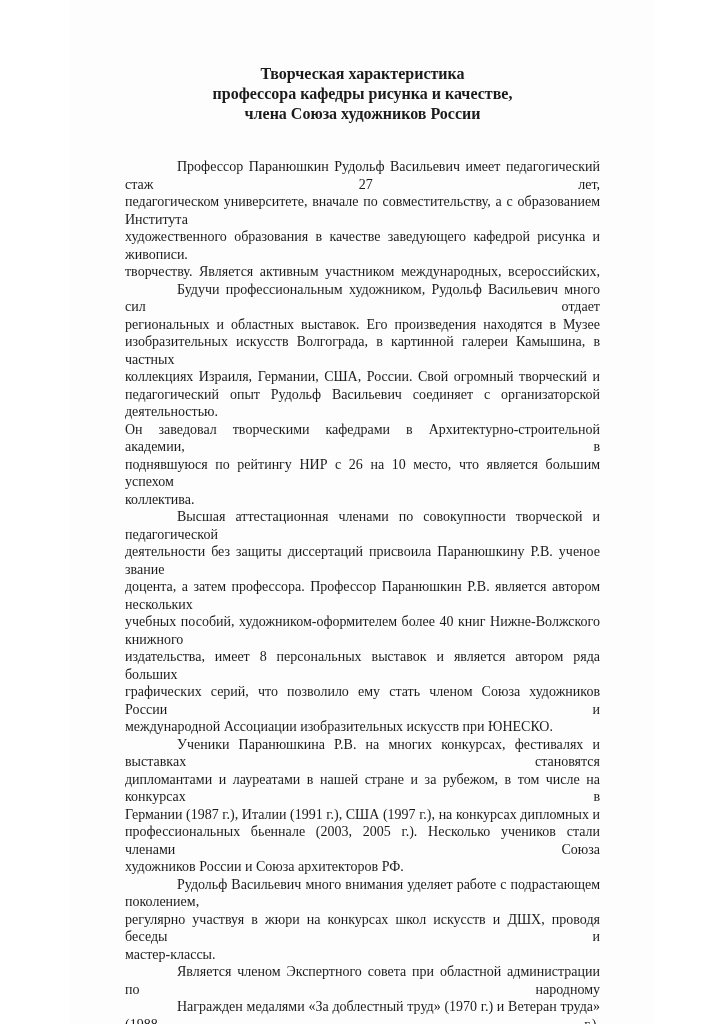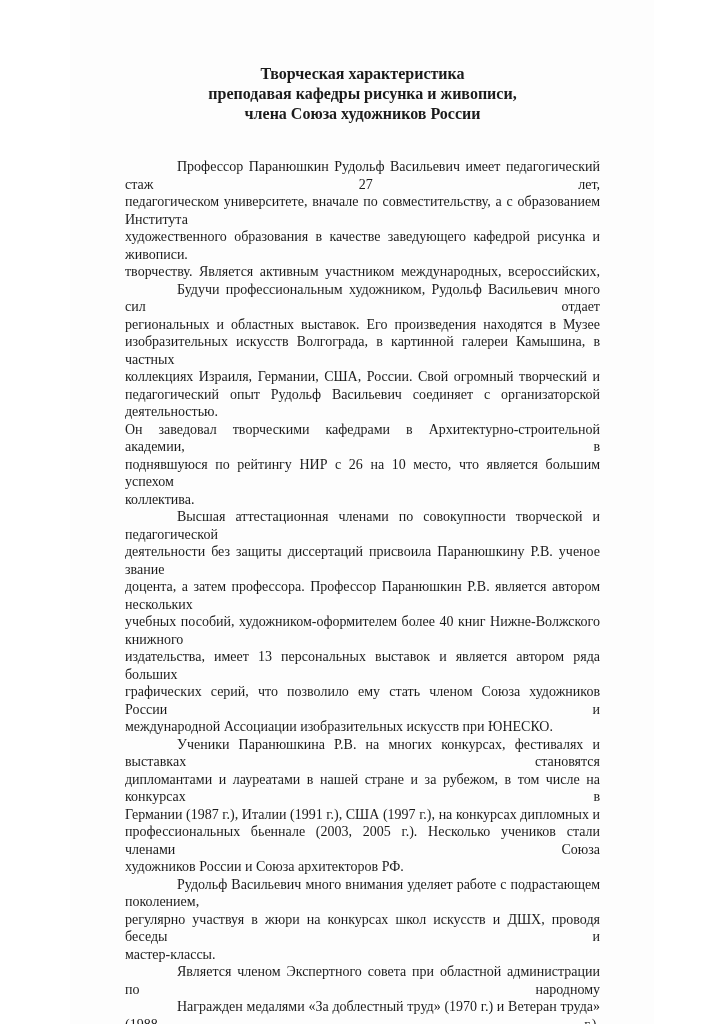--- a/index.html
+++ b/index.html
@@ -46,21 +46,21 @@
   .line.last {
     text-align-last: left;
   }
 </style>
 </head>
 <body>
 
 <div class="page">
   <div class="title">
       <div class="title-line">Творческая характеристика</div>
-      <div class="title-line">преподавая кафедры рисунка и живописи,</div>
+      <div class="title-line">профессора кафедры рисунка и качестве,</div>
       <div class="title-line">члена Союза художников России</div>
     </div>
   <div class="doc-body">
       <div class="para">
         <div class="line first">Профессор Паранюшкин Рудольф Васильевич имеет педагогический стаж 27 лет,</div>
         <div class="line">педагогическом университете, вначале по совместительству, а с образованием Института</div>
         <div class="line last">художественного образования в качестве заведующего кафедрой рисунка и живописи.</div>
       </div>
       <div class="para">
         <div class="line">творчеству. Является активным участником международных, всероссийских,</div>
@@ -71,21 +71,21 @@
         <div class="line">педагогический опыт Рудольф Васильевич соединяет с организаторской деятельностью.</div>
         <div class="line">Он заведовал творческими кафедрами в Архитектурно-строительной академии, в</div>
         <div class="line">поднявшуюся по рейтингу НИР с 26 на 10 место, что является большим успехом</div>
         <div class="line last">коллектива.</div>
       </div>
       <div class="para">
         <div class="line first">Высшая аттестационная членами по совокупности творческой и педагогической</div>
         <div class="line">деятельности без защиты диссертаций присвоила Паранюшкину Р.В. ученое звание</div>
         <div class="line">доцента, а затем профессора. Профессор Паранюшкин Р.В. является автором нескольких</div>
         <div class="line">учебных пособий, художником-оформителем более 40 книг Нижне-Волжского книжного</div>
-        <div class="line">издательства, имеет 13 персональных выставок и является автором ряда больших</div>
+        <div class="line">издательства, имеет 8 персональных выставок и является автором ряда больших</div>
         <div class="line">графических серий, что позволило ему стать членом Союза художников России и</div>
         <div class="line last">международной Ассоциации изобразительных искусств при ЮНЕСКО.</div>
       </div>
       <div class="para">
         <div class="line first">Ученики Паранюшкина Р.В. на многих конкурсах, фестивалях и выставках становятся</div>
         <div class="line">дипломантами и лауреатами в нашей стране и за рубежом, в том числе на конкурсах в</div>
         <div class="line">Германии (1987 г.), Италии (1991 г.), США (1997 г.), на конкурсах дипломных и</div>
         <div class="line">профессиональных бьеннале (2003, 2005 г.). Несколько учеников стали членами Союза</div>
         <div class="line last">художников России и Союза архитекторов РФ.</div>
       </div>

